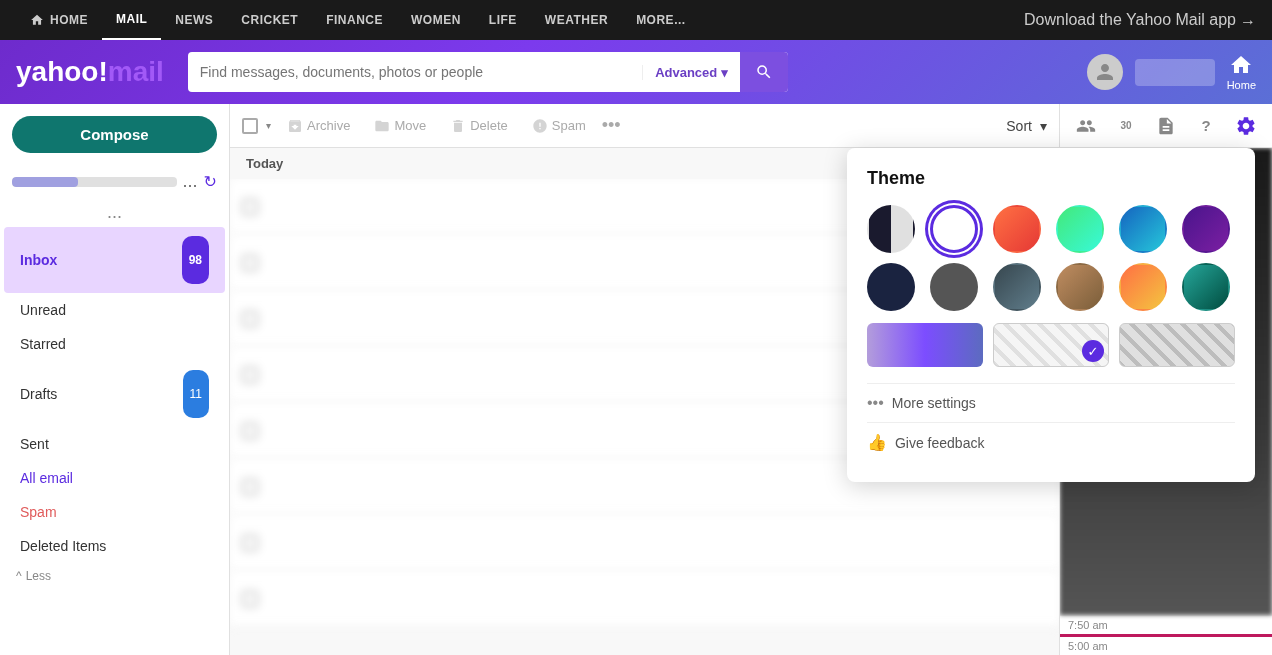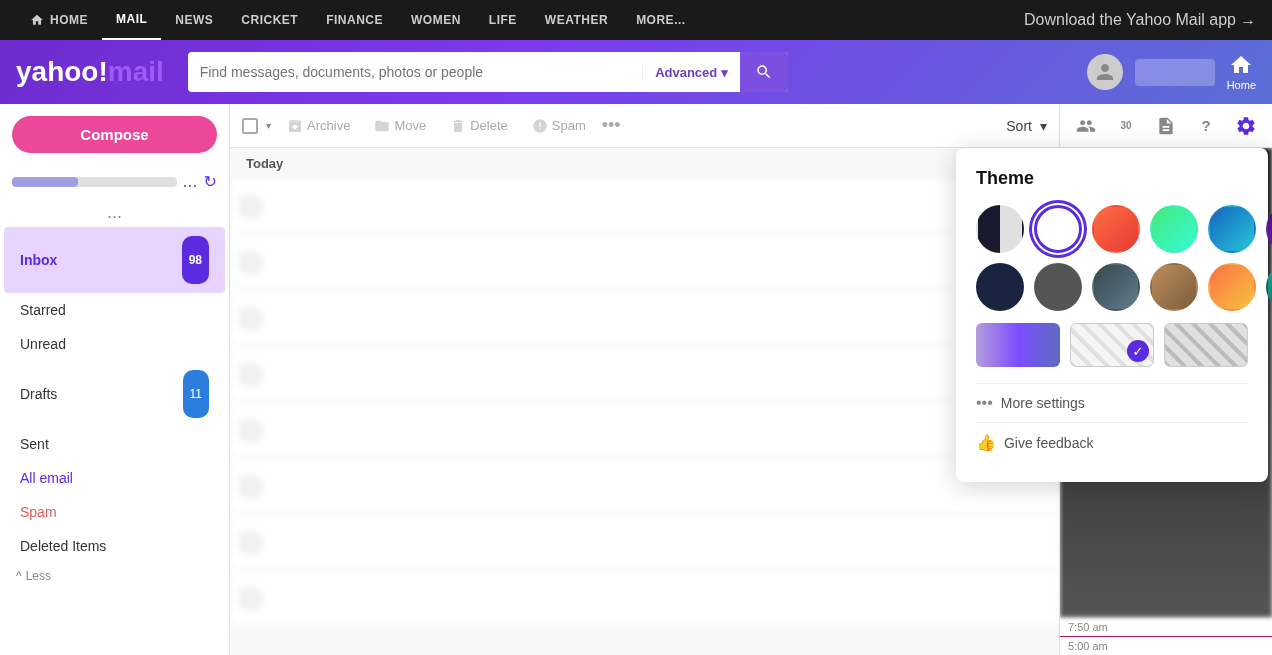--- a/index.html
+++ b/index.html
@@ -158,21 +158,21 @@
       width: 230px;
       background: #fff;
       border-right: 1px solid #e0e0e0;
       display: flex;
       flex-direction: column;
       overflow-y: auto;
       flex-shrink: 0;
     }
     .compose-btn {
       margin: 12px;
-      background: #ec4899;
+      background: #0f766e;
       color: #fff;
       border: none;
       border-radius: 24px;
       padding: 10px 20px;
       font-size: 15px;
       font-weight: bold;
       cursor: pointer;
       width: calc(100% - 24px);
     }
     .sidebar-account {
@@ -355,22 +355,22 @@
       border-radius: 4px;
       color: #666;
       font-size: 18px;
     }
     .rt-icon.gear { color: #5b2be0; }
 
     
     .theme-popup {
       position: absolute;
       top: 44px;
-      right: 4px;
-      width: 312px;
+      right: 17px;
+      width: 408px;
       background: #fff;
       border-radius: 8px;
       box-shadow: 0 4px 24px rgba(0,0,0,0.18);
       z-index: 100;
       padding: 20px;
     }
     .theme-title {
       font-size: 18px;
       font-weight: bold;
       color: #111;
@@ -598,24 +598,24 @@
     </div>
 
     <div class="sidebar-more">...</div>
 
     <ul class="sidebar-nav">
       <li class="active">
         <span>Inbox</span>
         <span class="badge">98</span>
       </li>
       <li>
-        <span>Starred</span>
+        <span>Unread</span>
       </li>
       <li>
-        <span>Unread</span>
+        <span>Starred</span>
       </li>
       <li>
         <span>Drafts</span>
         <span class="badge badge-blue">11</span>
       </li>
       <li>
         <span>Sent</span>
       </li>
       <li class="all-email">
         <span>All email</span>
@@ -758,21 +758,21 @@
         <div class="rt-icon gear">
           <svg width="22" height="22" viewBox="0 0 24 24" fill="#5b2be0">
               <path d="M19.14 12.94c.04-.3.06-.61.06-.94 0-.32-.02-.64-.07-.94l2.03-1.58c.18-.14.23-.41.12-.61l-1.92-3.32c-.12-.22-.37-.29-.59-.22l-2.39.96c-.5-.38-1.03-.7-1.62-.94l-.36-2.54c-.04-.24-.24-.41-.48-.41h-3.84c-.24 0-.43.17-.47.41l-.36 2.54c-.59.24-1.13.57-1.62.94l-2.39-.96c-.22-.08-.47 0-.59.22L2.74 8.87c-.12.21-.08.47.12.61l2.03 1.58c-.05.3-.09.63-.09.94s.02.64.07.94l-2.03 1.58c-.18.14-.23.41-.12.61l1.92 3.32c.12.22.37.29.59.22l2.39-.96c.5.38 1.03.7 1.62.94l.36 2.54c.05.24.24.41.48.41h3.84c.24 0 .44-.17.47-.41l.36-2.54c.59-.24 1.13-.56 1.62-.94l2.39.96c.22.08.47 0 .59-.22l1.92-3.32c.12-.22.07-.47-.12-.61l-2.01-1.58zM12 15.6c-1.98 0-3.6-1.62-3.6-3.6s1.62-3.6 3.6-3.6 3.6 1.62 3.6 3.6-1.62 3.6-3.6 3.6z"></path>
             </svg>
         </div>
       </div>
 
       <div style="flex:1; background:#e8e8e8; min-width:200px; display:flex; flex-direction:column; overflow:hidden;">
         <div style="flex:1; background: linear-gradient(to bottom, #1a1a1a 0%, #3a3a3a 60%, #555 100%); filter:blur(2px);"></div>
         <div style="padding:3px 8px; font-size:11px; color:#888; background:#fff; border-top:1px solid #eee;">7:50 am</div>
-        <div style="padding:3px 8px; font-size:11px; color:#888; background:#fff; border-top:1px solid #be185d;">5:00 am</div>
+        <div style="padding:3px 8px; font-size:11px; color:#888; background:#fff; border-top:3px solid #be185d;">5:00 am</div>
       </div>
 
       <div class="theme-popup">
         <div class="theme-title">Theme</div>
 
         <div class="theme-grid">
           <div class="theme-swatch half-dark"></div>
           <div class="theme-swatch purple-circle"></div>
           <div class="theme-swatch orange-red"></div>
           <div class="theme-swatch green-teal"></div>

